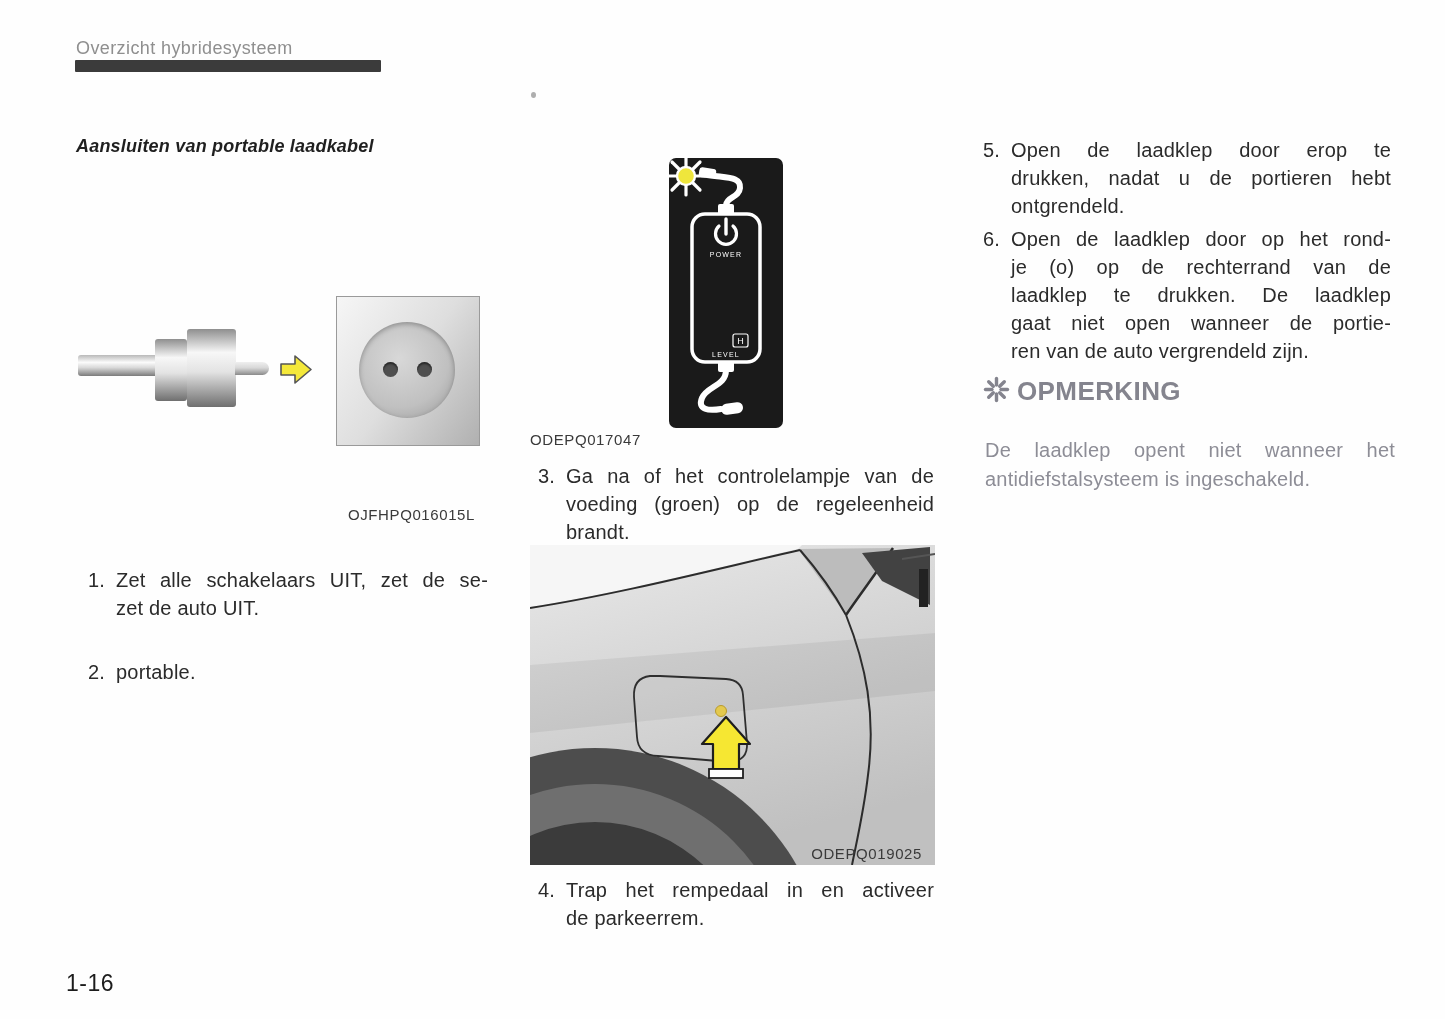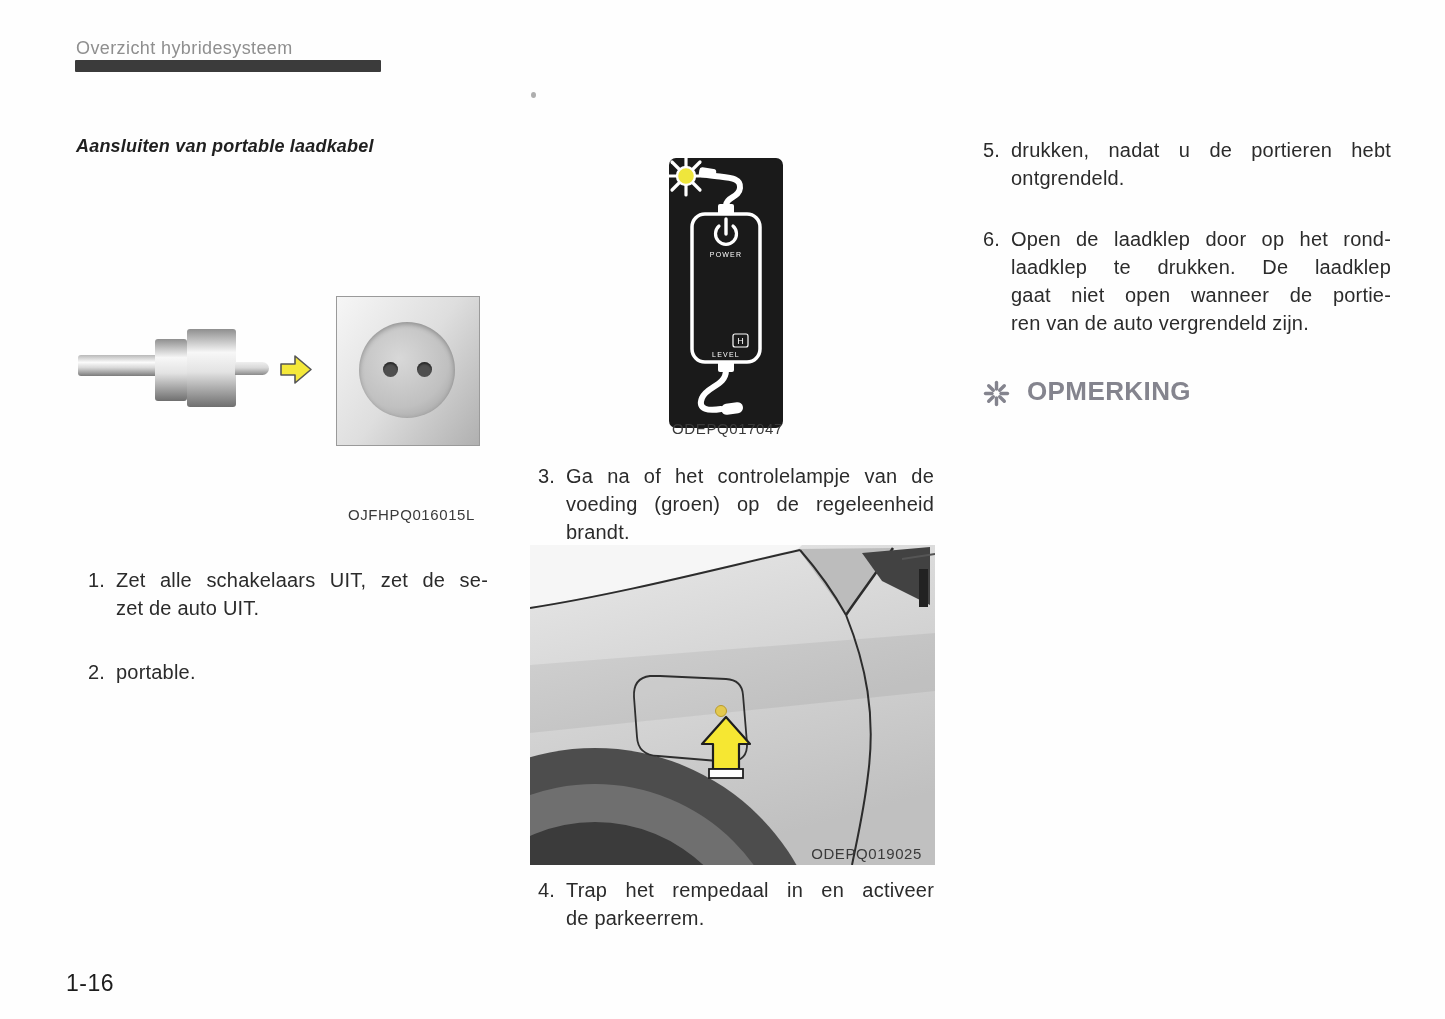--- a/index.html
+++ b/index.html
@@ -41,25 +41,25 @@
     background:linear-gradient(125deg,#f6f6f6 0%,#dedede 50%,#b0b0b0 100%);}
   .socket-recess{left:22px;top:25px;width:96px;height:96px;border-radius:50%;
     background:radial-gradient(circle at 42% 38%,#d8d8d8 0%,#c0c0c0 60%,#979797 100%);
     box-shadow:inset 0 2px 5px rgba(0,0,0,.28);}
   .hole{position:absolute;width:15px;height:15px;border-radius:50%;background:#4f4f4f;
     box-shadow:inset 0 2px 2px rgba(0,0,0,.5);top:40px;}
   .hole.l{left:24px;} .hole.r{left:58px;}
   .fig-plug .caption{right:15px;top:224px;}
 
   
-  .cap-iccb{left:530px;top:420px;width:395px;text-align:center;}
+  .cap-iccb{left:530px;top:431px;width:395px;text-align:left;}
   .cap-car{left:700px;top:845px;width:222px;text-align:right;}
 
   
-  .note-head{left:983px;top:376px;display:flex;align-items:flex-end;gap:17px;}
+  .note-head{left:983px;top:376px;display:flex;align-items:flex-start;gap:7px;}
   .note-title{font-size:26px;font-weight:bold;color:#84848e;letter-spacing:.4px;}
   .note-text{left:985px;top:436px;width:410px;font-size:20px;line-height:29px;color:#8d8d96;letter-spacing:.2px;}
 
   .page-num{left:66px;top:970px;font-size:23px;color:#1c1c1c;letter-spacing:.5px;}
 </style>
 </head>
 <body>
 
 <div class="page">
 
@@ -184,28 +184,30 @@
     <span class="num">4.</span>
     <div class="lines">
       <div class="jline">Trap het rempedaal in en activeer</div>
       <div class="jline last">de parkeerrem.</div>
     </div>
   </div>
 
   <div class="step" style="left:983px;top:136px;width:408px">
     <span class="num">5.</span>
     <div class="lines">
+      <div class="jline">Open de laadklep door erop te</div>
       <div class="jline">drukken, nadat u de portieren hebt</div>
       <div class="jline last">ontgrendeld.</div>
     </div>
   </div>
   <div class="step" style="left:983px;top:225px;width:408px">
     <span class="num">6.</span>
     <div class="lines">
       <div class="jline">Open de laadklep door op het rond-</div>
+      <div class="jline">je (o) op de rechterrand van de</div>
       <div class="jline">laadklep te drukken. De laadklep</div>
       <div class="jline">gaat niet open wanneer de portie-</div>
       <div class="jline last">ren van de auto vergrendeld zijn.</div>
     </div>
   </div>
 
   <div class="abs note-head">
     <svg width="27" height="27" viewBox="0 0 27 27">
       <g stroke="#84848e" stroke-width="3.4" stroke-linecap="round">
         <line x1="13.5" y1="2.5" x2="13.5" y2="9"></line>
@@ -213,16 +215,20 @@
         <line x1="2.5" y1="13.5" x2="9" y2="13.5"></line>
           <line x1="18" y1="13.5" x2="24.5" y2="13.5"></line>
         <line x1="5.7" y1="5.7" x2="10.3" y2="10.3"></line>
           <line x1="16.7" y1="16.7" x2="21.3" y2="21.3"></line>
         <line x1="5.7" y1="21.3" x2="10.3" y2="16.7"></line>
           <line x1="16.7" y1="10.3" x2="21.3" y2="5.7"></line>
       </g>
     </svg>
     <span class="note-title">OPMERKING</span>
   </div>
+  <div class="abs note-text">
+    <div class="jline">De laadklep opent niet wanneer het</div>
+    <div class="jline last">antidiefstalsysteem is ingeschakeld.</div>
+  </div>
 
   <div class="abs page-num">1-16</div>
 
 </div>
 
 </body></html>

